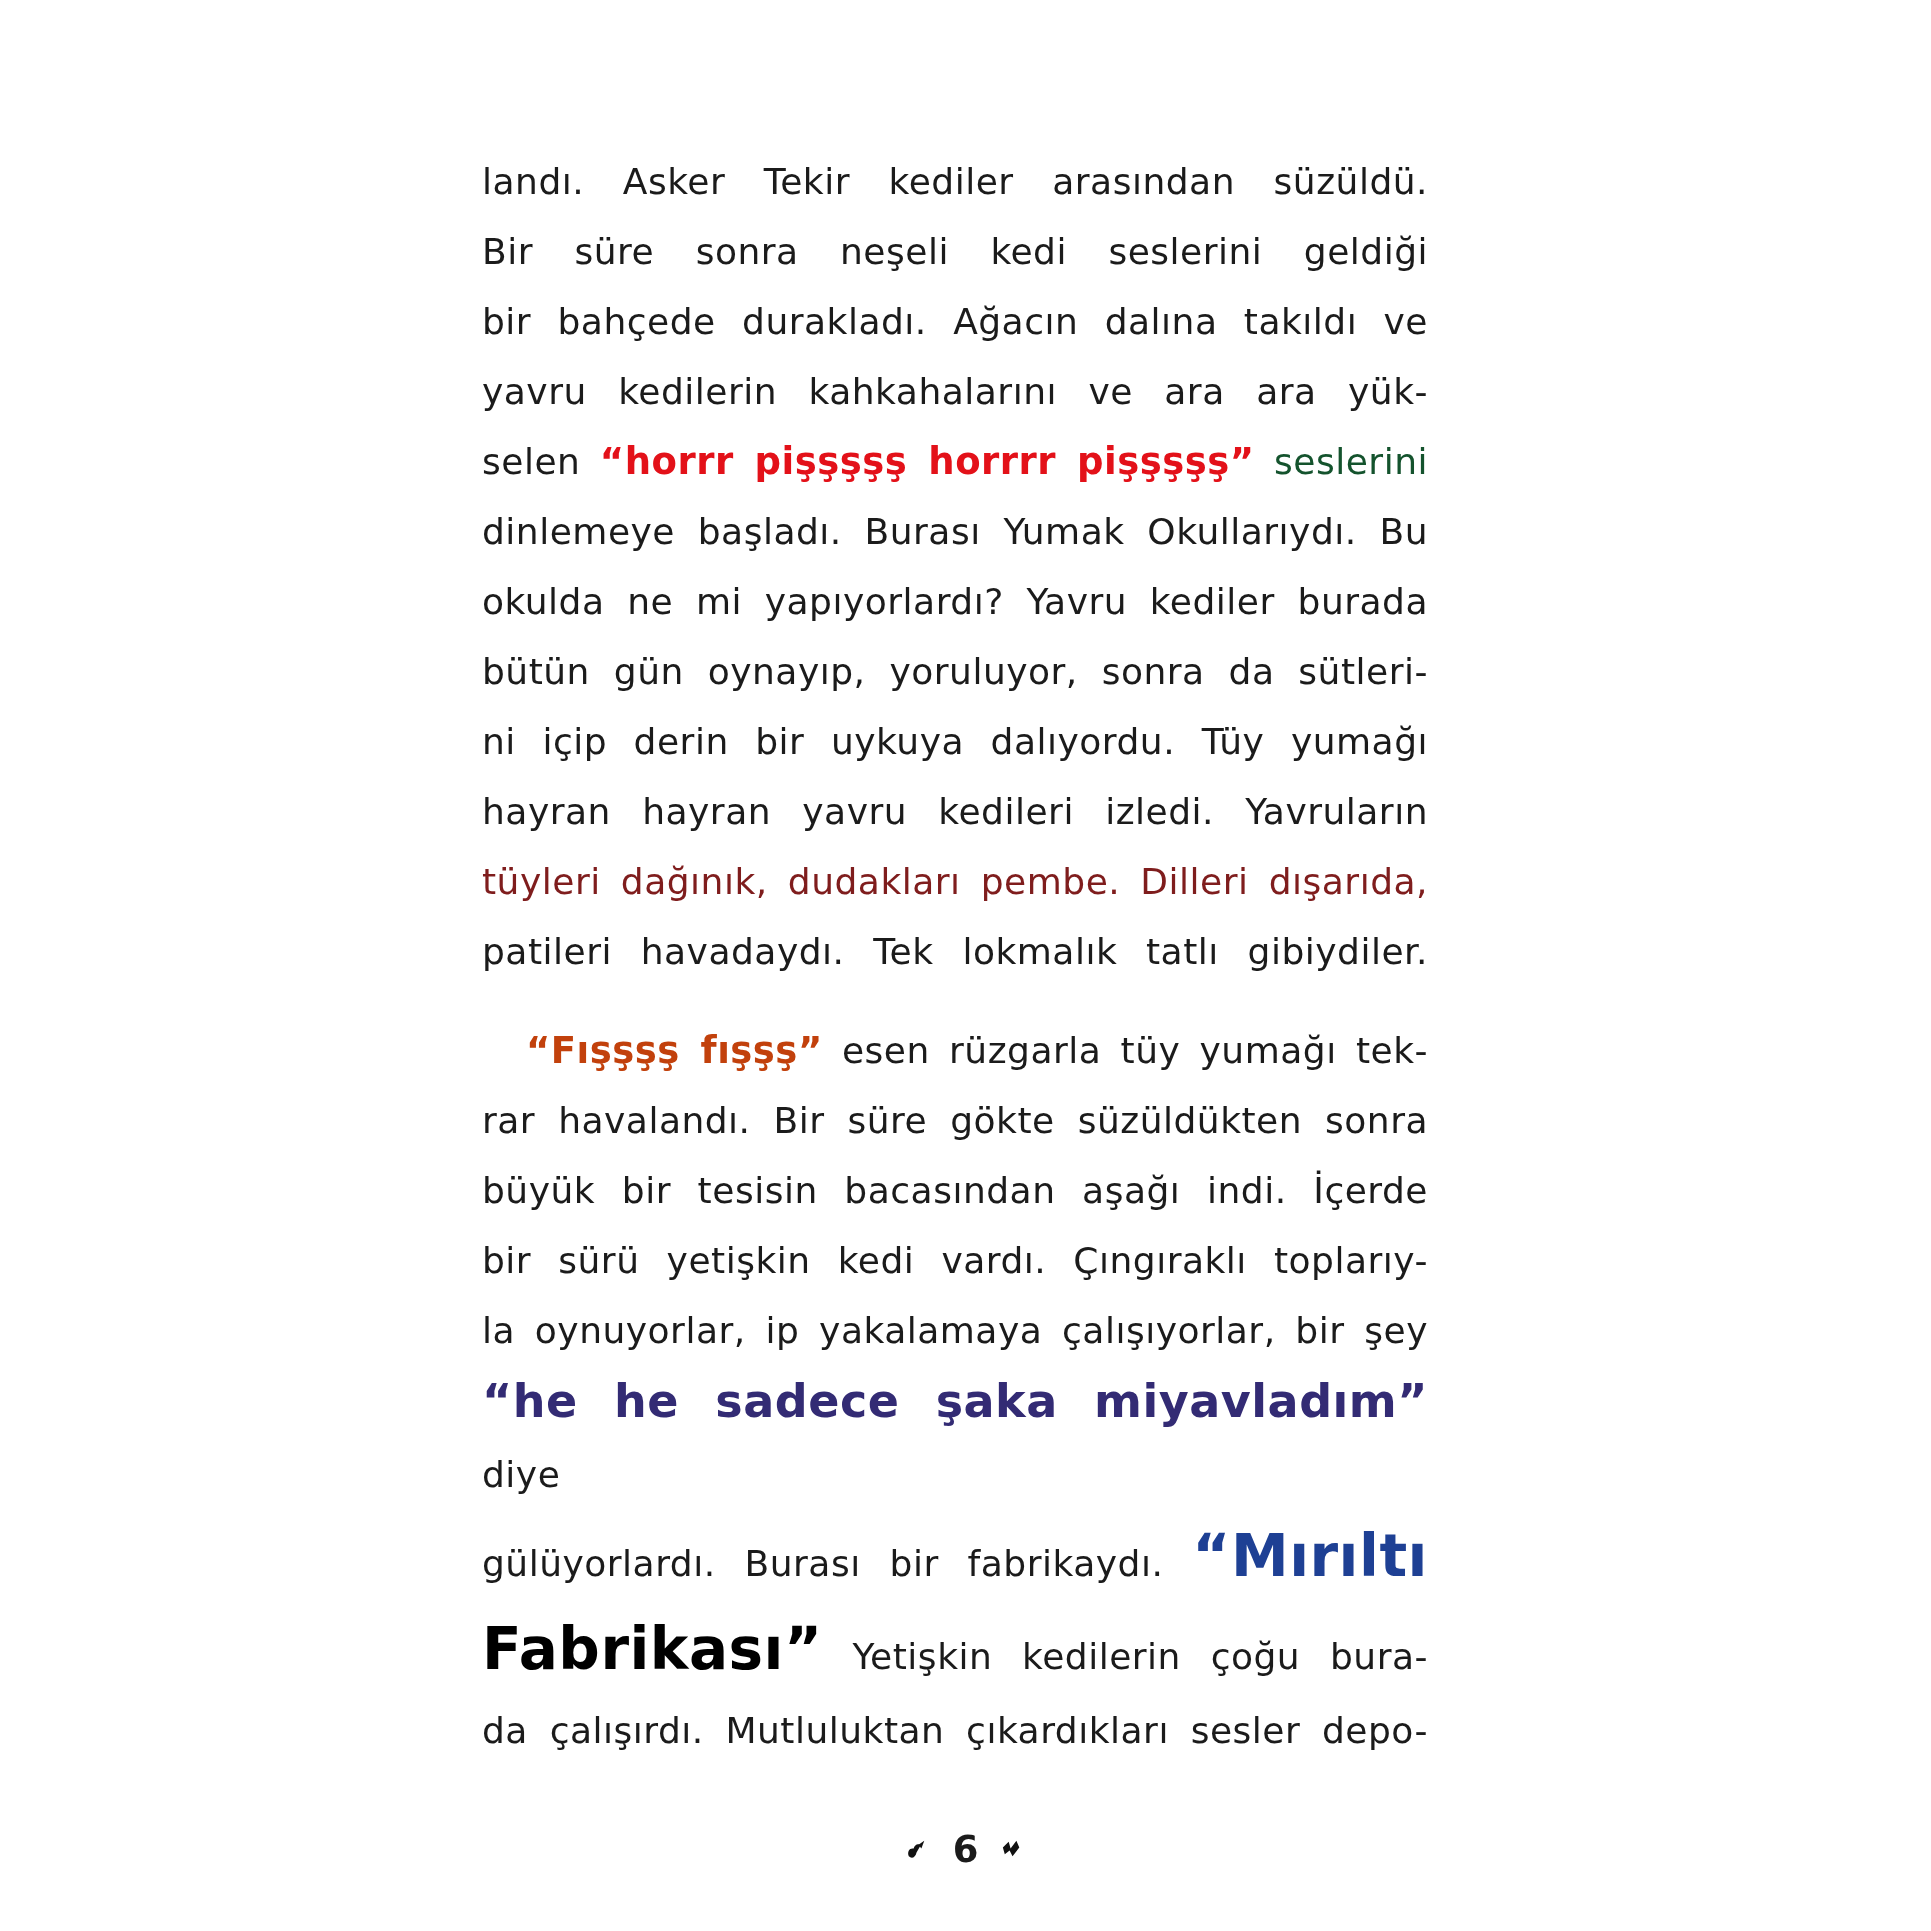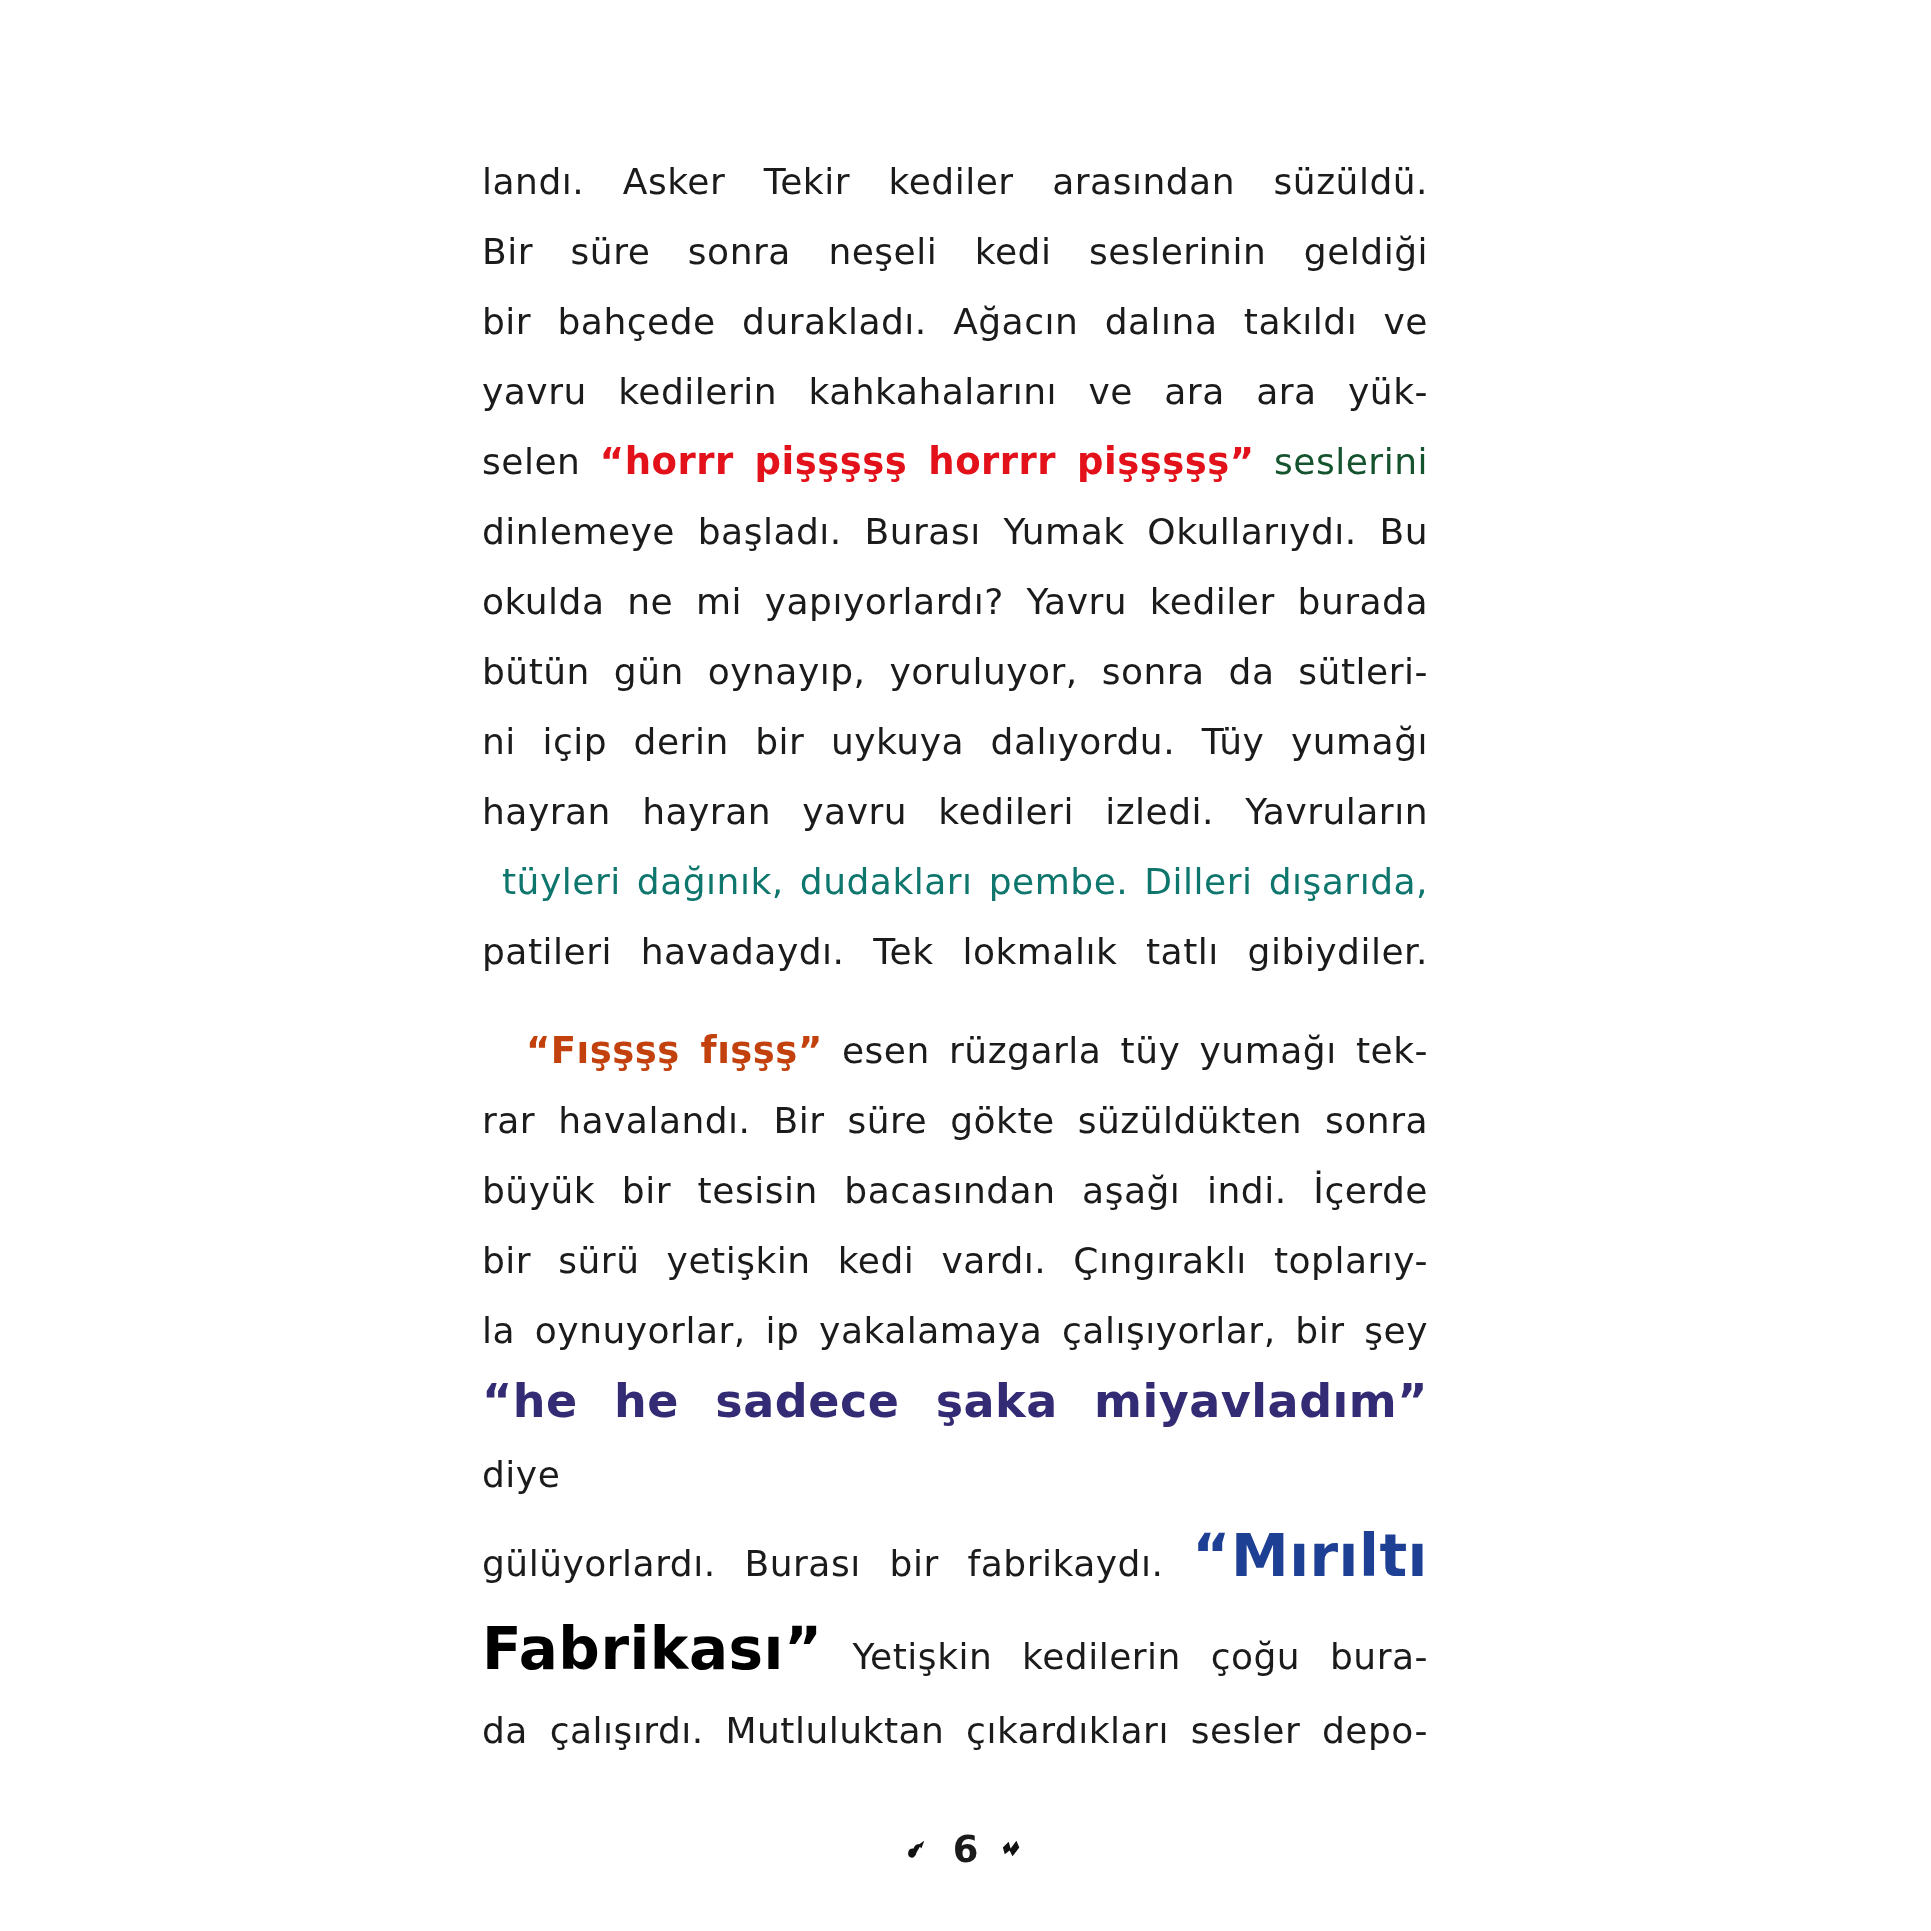--- a/index.html
+++ b/index.html
@@ -52,30 +52,30 @@
   .ornament { display: inline-block; width: 29px; height: 29px; }
 </style>
 </head>
 <body>
 
 <div class="page">
 
   <div class="story-text">
       <div class="paragraph">
         <div class="line"><span class="seg seg-body" style="color: rgb(27, 27, 27);">landı. Asker Tekir kediler arasından süzüldü.</span></div>
-        <div class="line"><span class="seg seg-body" style="color: rgb(27, 27, 27);">Bir süre sonra neşeli kedi seslerinin geldiği</span></div>
+        <div class="line"><span class="seg seg-body" style="color: rgb(27, 27, 27);">Bir süre sonra neşeli kedi seslerini geldiği</span></div>
         <div class="line"><span class="seg seg-body" style="color: rgb(27, 27, 27);">bir bahçede durakladı. Ağacın dalına takıldı ve</span></div>
         <div class="line"><span class="seg seg-body" style="color: rgb(27, 27, 27);">yavru kedilerin kahkahalarını ve ara ara yük-</span></div>
         <div class="line"><span class="seg seg-body" style="color: rgb(27, 27, 27);">selen </span><span class="seg seg-red" style="color: rgb(227, 17, 25);">“horrr pişşşşş horrrr pişşşşş”</span><span class="seg seg-body" style="color: #14532d;"> seslerini</span></div>
         <div class="line"><span class="seg seg-body" style="color: rgb(27, 27, 27);">dinlemeye başladı. Burası Yumak Okullarıydı. Bu</span></div>
         <div class="line"><span class="seg seg-body" style="color: rgb(27, 27, 27);">okulda ne mi yapıyorlardı? Yavru kediler burada</span></div>
         <div class="line"><span class="seg seg-body" style="color: rgb(27, 27, 27);">bütün gün oynayıp, yoruluyor, sonra da sütleri-</span></div>
         <div class="line"><span class="seg seg-body" style="color: rgb(27, 27, 27);">ni içip derin bir uykuya dalıyordu. Tüy yumağı</span></div>
         <div class="line"><span class="seg seg-body" style="color: rgb(27, 27, 27);">hayran hayran yavru kedileri izledi. Yavruların</span></div>
-        <div class="line"><span class="seg seg-body" style="color: #0f766e; margin-left: 20px;">tüyleri dağınık, dudakları pembe. Dilleri dışarıda,</span></div>
+        <div class="line"><span class="seg seg-body" style="color: #7f1d1d;">tüyleri dağınık, dudakları pembe. Dilleri dışarıda,</span></div>
         <div class="line"><span class="seg seg-body" style="color: rgb(27, 27, 27);">patileri havadaydı. Tek lokmalık tatlı gibiydiler.</span></div>
       </div>
       <div class="paragraph">
         <div class="line indent"><span class="seg seg-magenta" style="color: #c2410c;">“Fışşşş fışşş”</span><span class="seg seg-body" style="color: rgb(27, 27, 27);"> esen rüzgarla tüy yumağı tek-</span></div>
         <div class="line"><span class="seg seg-body" style="color: rgb(27, 27, 27);">rar havalandı. Bir süre gökte süzüldükten sonra</span></div>
         <div class="line"><span class="seg seg-body" style="color: rgb(27, 27, 27);">büyük bir tesisin bacasından aşağı indi. İçerde</span></div>
         <div class="line"><span class="seg seg-body" style="color: rgb(27, 27, 27);">bir sürü yetişkin kedi vardı. Çıngıraklı toplarıy-</span></div>
         <div class="line"><span class="seg seg-body" style="color: rgb(27, 27, 27);">la oynuyorlar, ip yakalamaya çalışıyorlar, bir şey</span></div>
         <div class="line"><span class="seg seg-navy" style="color: rgb(51, 43, 116);">“he he sadece şaka miyavladım”</span><span class="seg seg-body" style="color: rgb(27, 27, 27);"> diye</span></div>
         <div class="line"><span class="seg seg-body" style="color: rgb(27, 27, 27);">gülüyorlardı. Burası bir fabrikaydı. </span><span class="seg seg-blue" style="color: rgb(30, 64, 148);">“Mırıltı</span></div>

